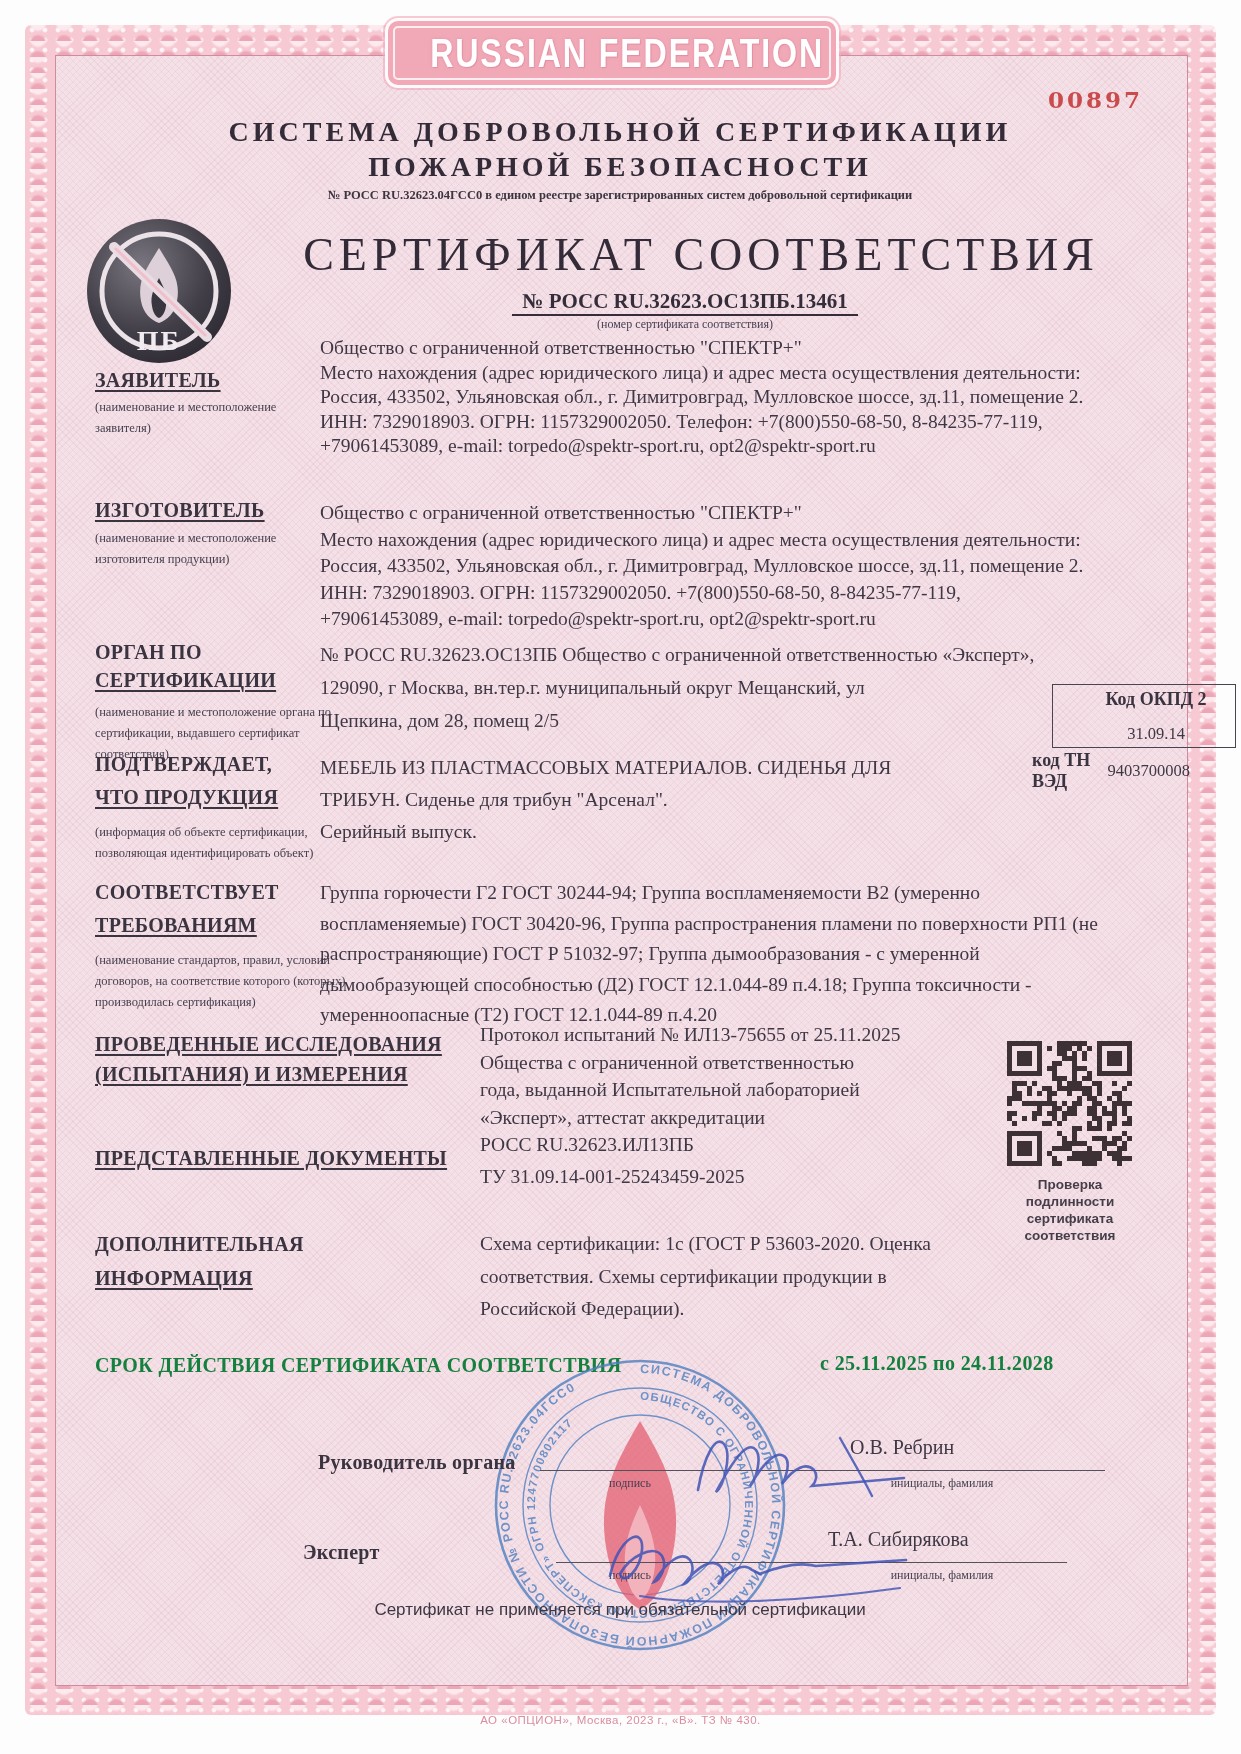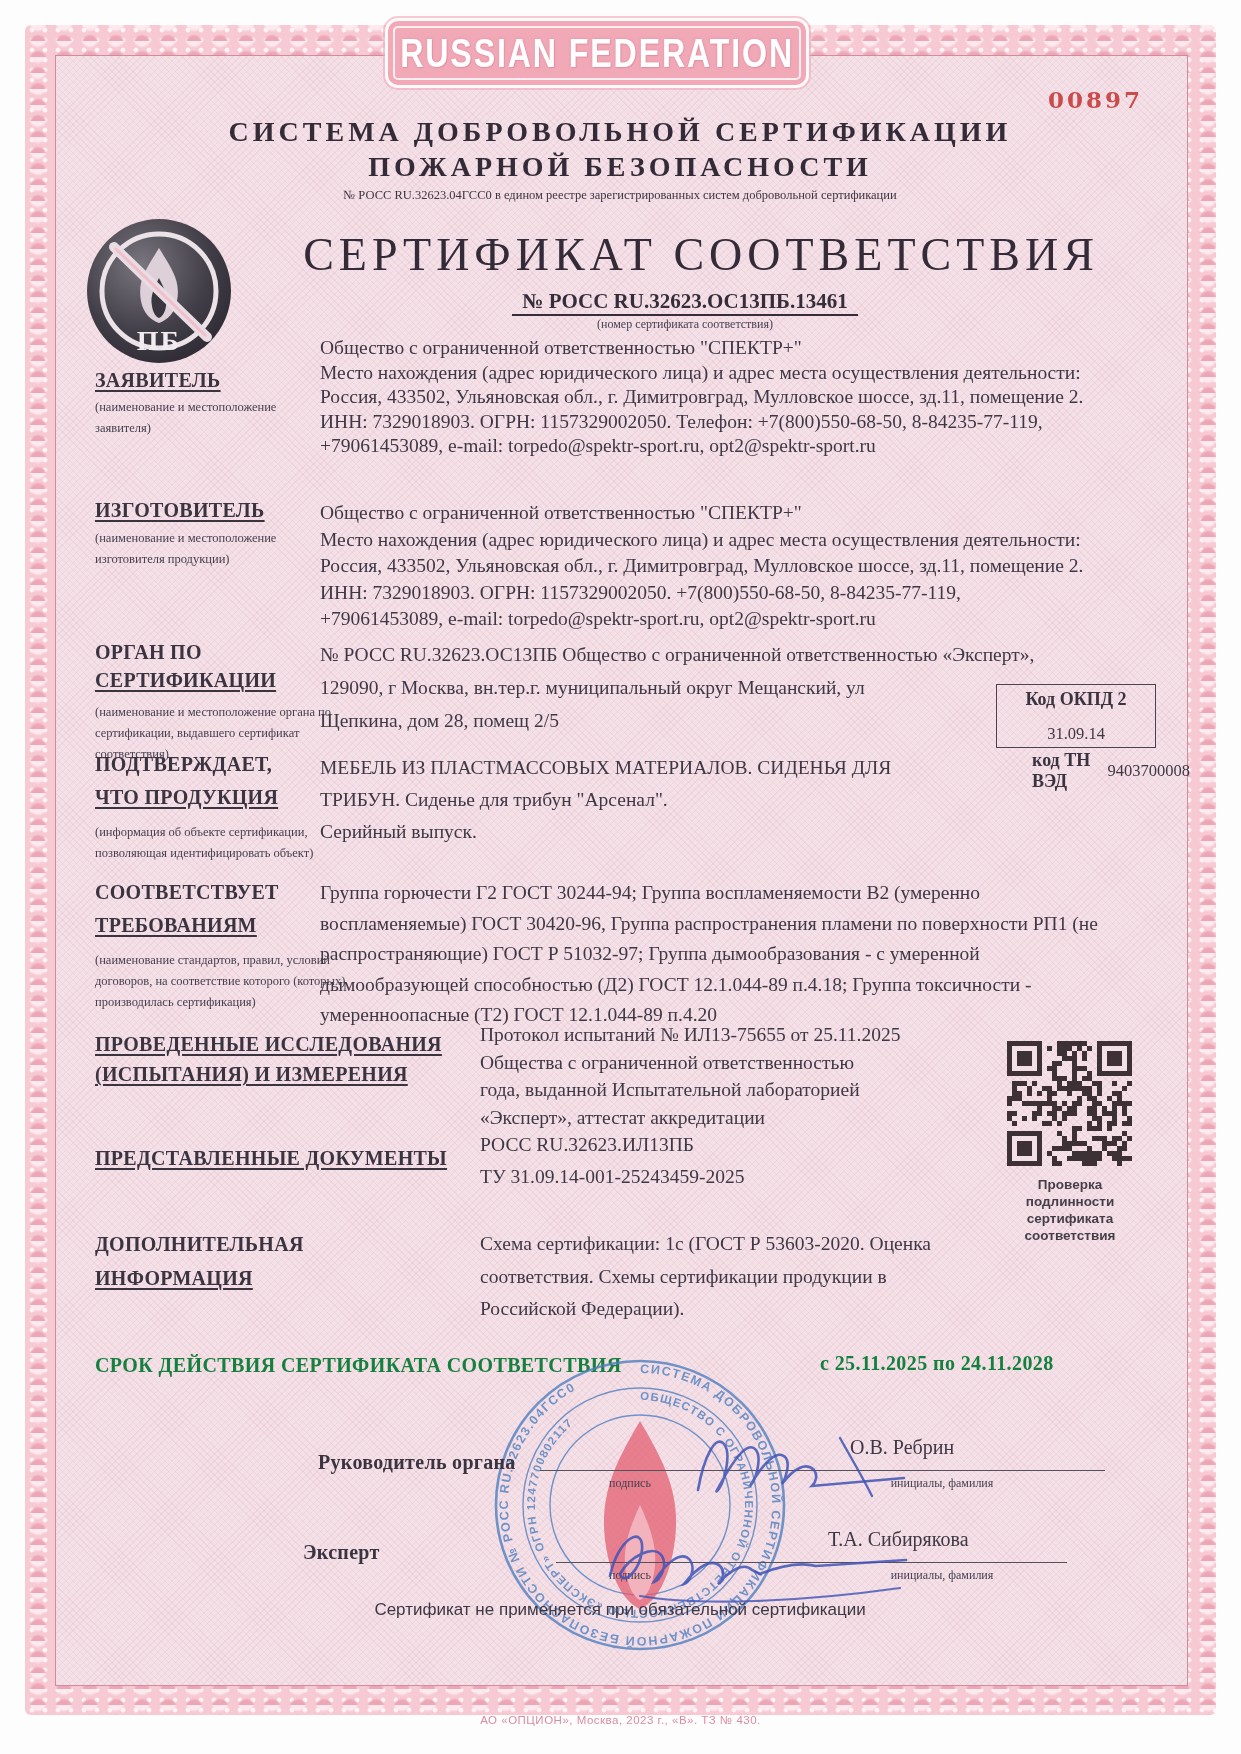--- a/index.html
+++ b/index.html
@@ -16,37 +16,37 @@
     background-size:26px 16px,26px 16px,13px 10px;}
   
   .doc{left:55px;top:55px;width:1131px;height:1629px;
     background-color:#f4e1e8;
     background-image:
       repeating-linear-gradient(45deg, rgba(213,138,164,.13) 0 1px, rgba(0,0,0,0) 1px 5px),
       repeating-linear-gradient(135deg, rgba(213,138,164,.13) 0 1px, rgba(0,0,0,0) 1px 5px);
     border:1.5px solid #cf8ba0;}
   .banner{left:385px;top:18px;width:424px;height:70px;background:#f1a9b7;border-radius:13px;
     box-shadow:inset 0 0 0 3px rgba(255,255,255,.95), inset 0 0 0 8px #f1a9b7, inset 0 0 0 10px rgba(255,255,255,.8),0 0 0 2px rgba(241,169,183,.6);
-    display:flex;align-items:center;justify-content:center;}
+    display:flex;align-items:center;justify-content:center;padding-left:30px;}
   .banner span{font-family:"Liberation Sans",sans-serif;font-weight:bold;font-size:35px;color:#fff;
     letter-spacing:2px;transform:scale(.92,1.18);text-shadow:0 0 3px #e391a2,1px 1px 0 #e391a2;white-space:nowrap;}
   .serial{font-family:"DejaVu Serif",serif;font-size:23px;letter-spacing:3px;color:#c94b4b;font-weight:bold;}
   .systitle{left:115px;width:1010px;text-align:center;font-weight:bold;font-size:28px;color:#332c38;letter-spacing:4px;}
-  .registry{left:115px;width:1010px;text-align:center;font-weight:normal;font-size:12.5px;color:#3c3540;}
+  .registry{left:115px;width:1010px;text-align:center;font-weight:bold;font-size:12.5px;color:#3c3540;}
   .bigtitle{left:206px;width:990px;text-align:center;font-weight:normal;font-size:46px;color:#332c38;letter-spacing:5px;white-space:nowrap;}
   .certnum{left:190px;width:990px;text-align:center;font-weight:bold;font-size:21px;color:#352e3a;}
   .certnum span{border-bottom:2px solid #352e3a;padding:0 10px 1px;}
   .certnote{left:190px;width:990px;text-align:center;font-size:12px;color:#474050;}
   .lbl{font-weight:bold;font-size:20px;line-height:1.2;color:#3a3340;letter-spacing:.3px;white-space:nowrap;}
   .und{text-decoration:underline;text-underline-offset:3px;text-decoration-thickness:1.5px;}
   .note{font-size:12.5px;line-height:1.66;color:#46404e;}
   .body{font-size:19.5px;color:#3e3744;}
   .body>div{white-space:nowrap;}
-  .boxokpd{left:996px;top:684px;width:158px;height:62px;border:1.6px solid #4a4350;
-    display:flex;flex-direction:column;align-items:center;justify-content:center;gap:14px;}
+  .boxokpd{left:1052px;top:684px;width:158px;height:62px;border:1.6px solid #4a4350;
+    display:flex;flex-direction:column;align-items:center;justify-content:center;gap:14px;padding-left:24px;}
   .boxokpd .t,.boxplain .t{font-weight:bold;font-size:18px;color:#3a3340;}
   .boxokpd .v,.boxplain .v{font-size:16.5px;color:#3e3744;}
   .boxplain{left:1032px;top:750px;width:158px;display:flex;flex-direction:row;align-items:center;gap:4px;}
   .qrcap{left:998px;top:1176px;width:144px;text-align:center;
     font-family:"Liberation Sans",sans-serif;font-weight:bold;font-size:13.5px;line-height:17px;color:#453e48;}
   .sigline{border-top:1.4px solid #55505a;height:0;}
   .smallcap{font-size:12px;color:#46404e;}
   .signame{font-size:20px;color:#3e3744;white-space:nowrap;}
   .validity{font-weight:bold;font-size:20px;color:#15803d;letter-spacing:.4px;white-space:nowrap;margin-top:32px;}
   .disclaimer{left:115px;width:1010px;text-align:center;font-family:"Liberation Sans",sans-serif;

